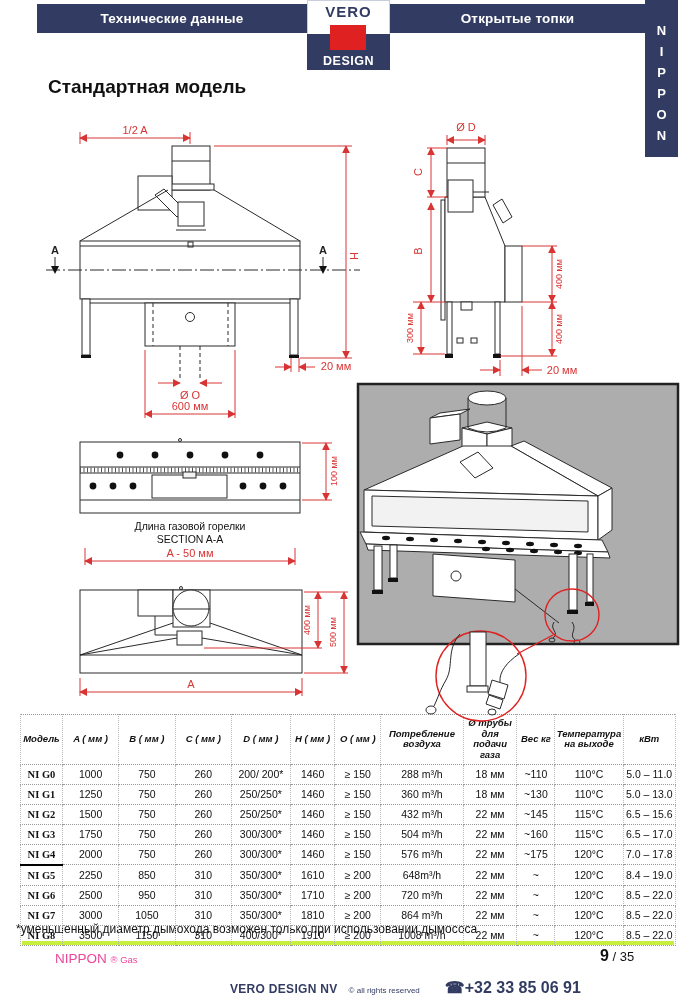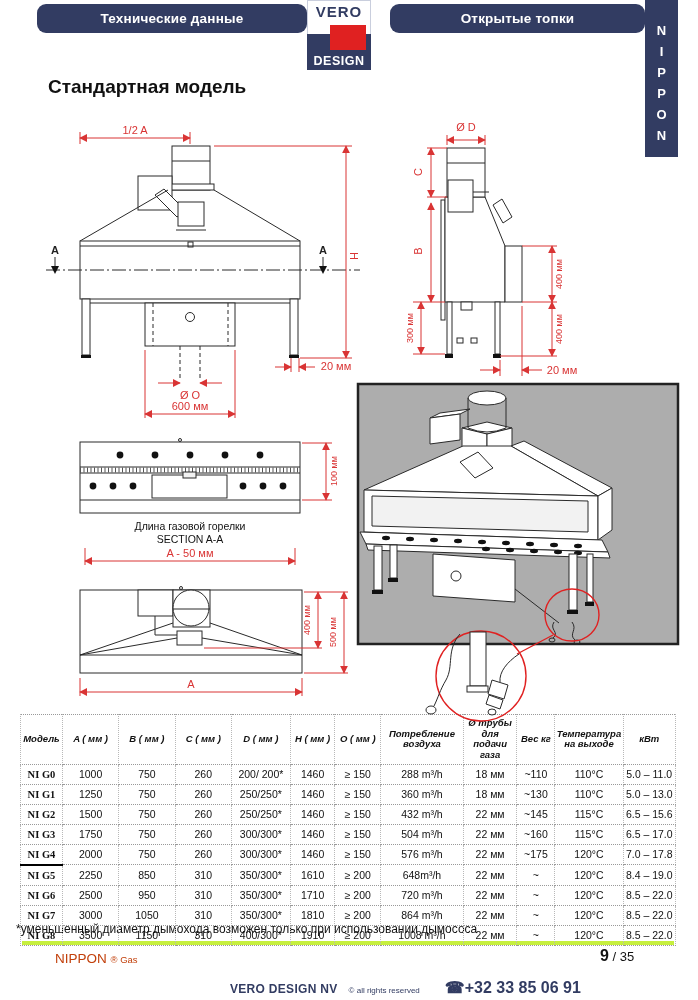--- a/index.html
+++ b/index.html
@@ -3,26 +3,26 @@
 <meta charset="utf-8">
 <style>
   html,body{margin:0;padding:0;}
   body{
     width:698px;height:1000px;position:relative;background:#fff;overflow:hidden;
     font-family:"Liberation Sans",sans-serif;color:#111;
   }
   .navbar{
     position:absolute;background:var(--navy,#323c62);color:#fff;
     display:flex;align-items:center;justify-content:center;
-    font-weight:bold;font-size:13.5px;letter-spacing:.2px;border-radius:9px;
+    font-weight:bold;font-size:13.5px;letter-spacing:.2px;
   }
   .bar-left{left:37px;top:4px;width:270px;height:29px;}
   .bar-right{left:390px;top:4px;width:255px;height:29px;}
   
-  .logo{position:absolute;left:307px;top:0;width:64px;height:70px;z-index:2;}
+  .logo{position:absolute;left:307px;top:0;width:83px;height:70px;z-index:2;}
   .logo-top{position:absolute;left:0;top:0;right:0;height:34px;background:#fff;border:1px solid #c9cedd;border-bottom:none;
             display:flex;justify-content:center;}
   .logo-top span{color:var(--navy,#323c62);font-weight:bold;font-size:15px;letter-spacing:1px;margin-top:2px;}
   .logo-bottom{position:absolute;left:0;top:34px;right:0;bottom:0;background:var(--navy,#323c62);
             display:flex;align-items:flex-end;justify-content:center;}
   .logo-bottom span{color:#fff;font-weight:bold;font-size:12.5px;letter-spacing:.5px;margin-bottom:2px;}
   .logo-red{position:absolute;left:23px;top:25px;width:36px;height:25px;background:var(--red,#e02121);z-index:3;}
   
   .side-bar{position:absolute;left:645px;top:0;width:33px;height:157px;background:var(--navy,#323c62);
     display:flex;flex-direction:column;align-items:center;padding-top:20px;box-sizing:border-box;}
@@ -51,21 +51,21 @@
   .spec-table{position:absolute;left:20px;top:714px;width:656px;border-collapse:collapse;table-layout:fixed;
     font-size:10.5px;border-top:1px dotted #999;border-bottom:1px dotted #999;z-index:1;}
   .spec-table th{font-size:9.5px;font-weight:bold;line-height:1.12;padding:3px 1px;vertical-align:middle;
     border-bottom:1px dotted #999;border-right:1px dotted #b8b8b8;border-left:1px dotted #b8b8b8;font-style:italic;}
   .spec-table td{text-align:center;padding:0 1px;height:19px;
     border-bottom:1px dotted #999;border-right:1px dotted #b8b8b8;border-left:1px dotted #b8b8b8;}
   .spec-table td:first-child{font-weight:bold;font-family:Liberation Serif, serif;}
   .spec-table tr.g4-break td:first-child{border-bottom:2px solid #000000;}
   .footnote{position:absolute;left:16px;top:922px;font-size:12px;}
   .green-rule{position:absolute;left:22px;top:941px;width:652px;height:4px;background:var(--green,#c6ef3e);}
-  .footer-brand{position:absolute;left:55px;top:951px;font-size:13.5px;color:#c2410c;}
+  .footer-brand{position:absolute;left:55px;top:951px;font-size:13.5px;color:#ec4899;}
   .footer-brand .suffix{font-size:9.5px;}
   .footer-center{position:absolute;left:230px;top:978px;display:flex;align-items:baseline;gap:11px;color:var(--navy,#323c62);}
   .footer-center .company{font-size:12px;font-weight:bold;letter-spacing:.3px;}
   .footer-center .rights{font-size:8px;}
   .footer-center .phone{font-size:16px;font-weight:bold;margin-left:14px;}
   .footer-page{position:absolute;left:600px;top:947px;font-size:13px;}
   .footer-page .num{font-weight:bold;font-size:16px;}
 </style>
 </head>
 <body style="--navy: #323c62; --red: #e02121; --dim-red: #d93434; --green: #c6ef3e;">

